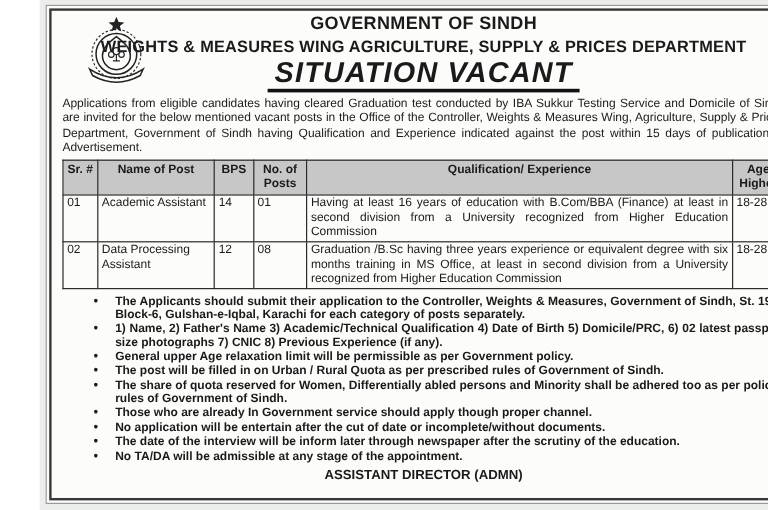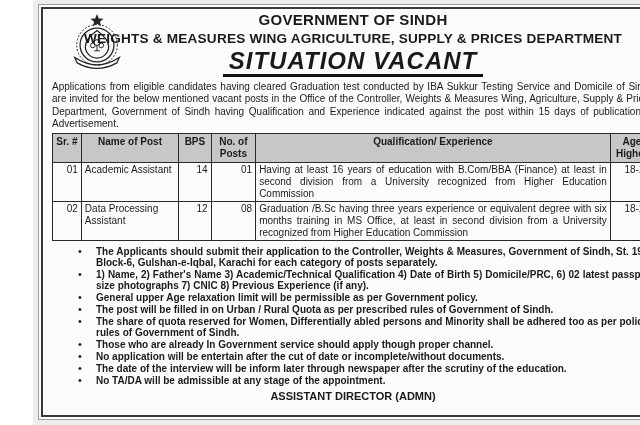--- a/index.html
+++ b/index.html
@@ -13,21 +13,21 @@
   .emblem{position:absolute;left:10px;top:1px;}
   .h1{font-size:15px;font-weight:bold;letter-spacing:.3px;line-height:1.1;}
   .h2{font-size:13.6px;font-weight:bold;letter-spacing:.2px;line-height:1.15;margin-top:2px;}
   .titlewrap{margin-top:3px;line-height:1;}
   .title{display:inline-block;font-size:24px;font-weight:bold;letter-spacing:1px;
          border-bottom:3px solid #111;padding:0 6px 1px;font-style:italic;}
   .intro{font-size:10px;line-height:1.22;text-align:justify;margin-top:4px;}
   table.posts{width:100%;border-collapse:collapse;margin-top:3px;font-size:10px;}
   table.posts th,table.posts td{border:1px solid #2a2a2a;padding:1px 3px;vertical-align:top;line-height:1.2;}
   table.posts th{background:var(--table-header-bg,#c7c7c7);font-weight:bold;padding:2px 1px;}
-  td.c{text-align:right;}
+  td.c{text-align:left;}
   td.j{text-align:justify;}
   .bullets{margin-top:5px;font-size:10px;line-height:1.1;}
   .bullet{position:relative;padding-left:44px;margin-bottom:1px;}
   .bullet::before{content:"\2022";position:absolute;left:26px;top:-1px;font-size:11px;}
   .b-text,.b-extra{text-align:justify;font-weight:bold;}
   .sig{text-align:center;font-weight:bold;font-size:11px;line-height:1.25;margin-top:4px;}
 </style>
 </head>
 <body>
 

